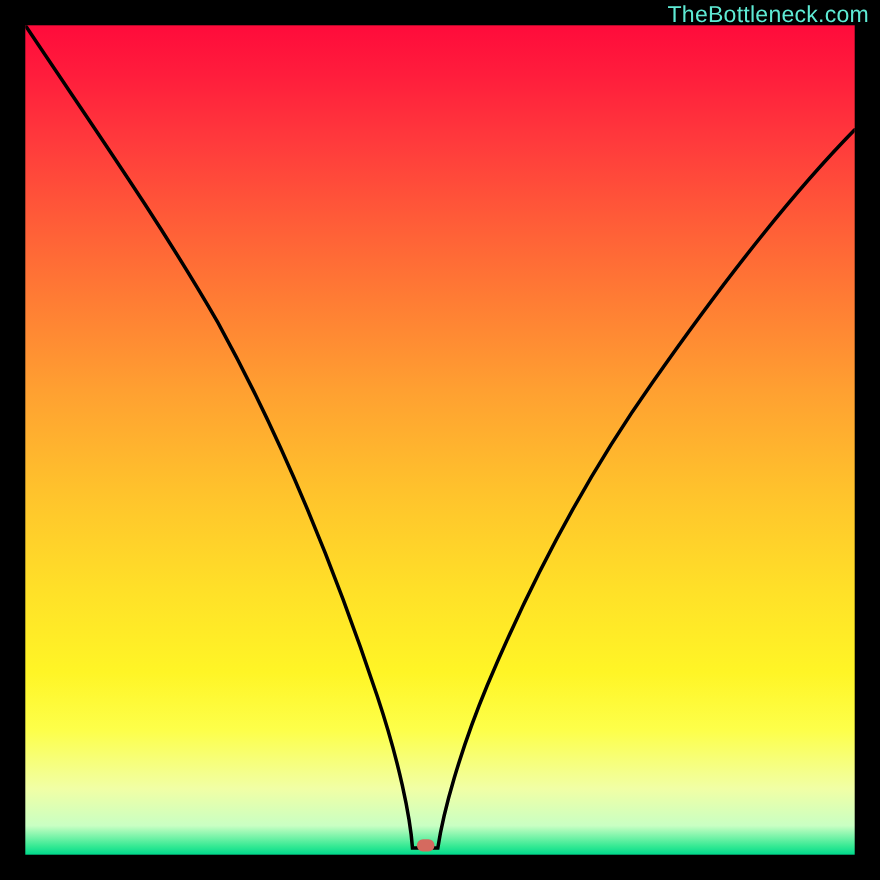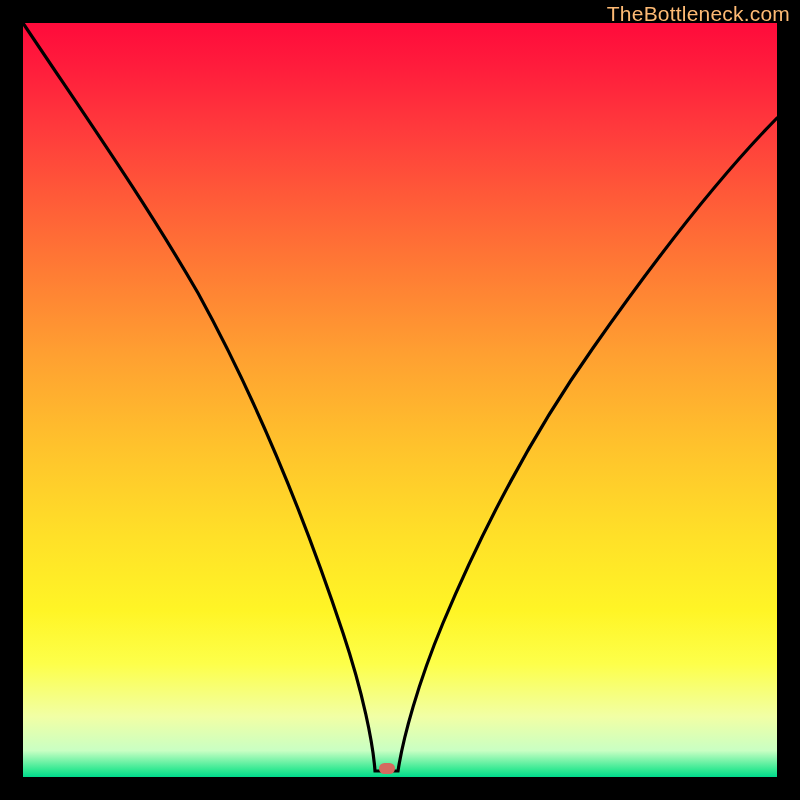--- a/index.html
+++ b/index.html
@@ -56,21 +56,21 @@
     height: 11px;
     border-radius: 6px;
     background: #d56a5f;
     left: 356px;
     top: 740px;
   }
   .watermark {
     position: absolute;
     top: 2px;
     right: 10px;
-    color: #fdba74;
+    color: #5eead4;
     font-size: 21px;
     font-weight: 500;
     letter-spacing: 0.2px;
   }
 </style>
 </head>
 <body>
 
 <div class="frame">
   <div class="gradient"></div>

